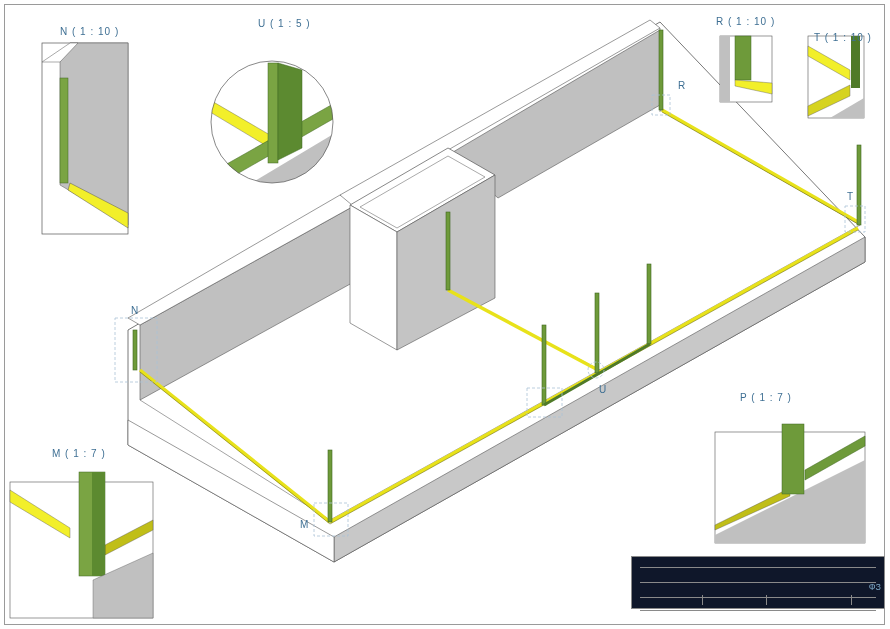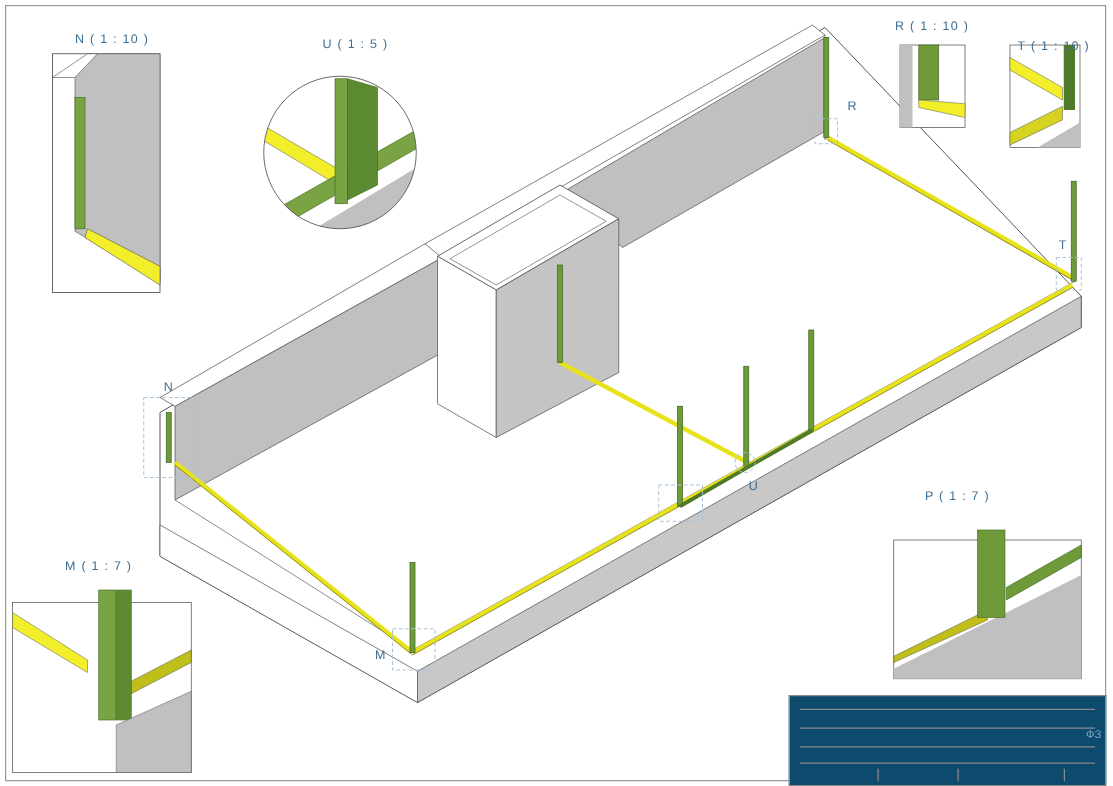--- a/index.html
+++ b/index.html
@@ -1,21 +1,21 @@
 <!DOCTYPE html>
 <html><head>
 <meta charset="utf-8">
 <style>
   html, body { margin:0; padding:0; background:#ffffff; }
   body { width:890px; height:629px; position:relative; overflow:hidden; font-family:"Liberation Sans", sans-serif; }
   .sheet { position:absolute; left:4px; top:4px; width:881px; height:621px; border:1px solid #9a9a9a; box-sizing:border-box; }
   svg { position:absolute; left:0; top:0; }
   .lbl { position:absolute; color:#3e6f93; font-size:10px; letter-spacing:1px; white-space:nowrap; }
   .callout { position:absolute; color:#3e6f93; font-size:10px; }
-  .title-block { position:absolute; left:631px; top:556px; width:254px; height:73px; border:1px solid #8a8a8a; box-sizing:border-box; background:#0c4a6e; }
+  .title-block { position:absolute; left:631px; top:556px; width:254px; height:53px; border:1px solid #8a8a8a; box-sizing:border-box; background:#0f172a; }
   .tb-line { position:absolute; left:8px; right:8px; height:0; border-top:1px solid #8a8a8a; }
   .tb-tick { position:absolute; width:0; height:10px; border-left:1px solid #8a8a8a; bottom:3px; }
   .tb-logo { position:absolute; right:3px; top:25px; color:#7aa3c0; font-size:9px; }
 </style>
 </head>
 <body>
 
 <div class="sheet"></div>
 
 <svg width="890" height="629" viewBox="0 0 890 629">
@@ -131,21 +131,21 @@
   <g>
     <rect x="715" y="432" width="150" height="111" fill="#fff" stroke="#555" stroke-width="0.6"></rect>
     <polygon points="715,535 865,460 865,543 715,543" fill="#c0c0c0"></polygon>
     <polygon points="715,525 790,488 790,496 715,530" fill="#c0be18" stroke="#555" stroke-width="0.4"></polygon>
     <polygon points="805,470 865,436 865,446 805,480" fill="#6e9a3a" stroke="#3f6620" stroke-width="0.5"></polygon>
     <rect x="782" y="424" width="22" height="70" fill="#6e9a3a" stroke="#3f6620" stroke-width="0.5"></rect>
   </g>
 </svg>
 
 <div class="lbl" style="left:60px;top:26px;">N ( 1 : 10 )</div>
-<div class="lbl" style="left:258px;top:30px;">U ( 1 : 5 )</div>
+<div class="lbl" style="left:258px;top:18px;">U ( 1 : 5 )</div>
 <div class="lbl" style="left:716px;top:16px;">R ( 1 : 10 )</div>
 <div class="lbl" style="left:814px;top:32px;">T ( 1 : 10 )</div>
 <div class="lbl" style="left:33px;top:448px;margin-left:19px;">M ( 1 : 7 )</div>
 <div class="lbl" style="left:740px;top:392px;">P ( 1 : 7 )</div>
 
 <div class="callout" style="left:131px;top:305px;">N</div>
 <div class="callout" style="left:678px;top:80px;">R</div>
 <div class="callout" style="left:847px;top:191px;">T</div>
 <div class="callout" style="left:599px;top:384px;">U</div>
 <div class="callout" style="left:300px;top:519px;">M</div>

